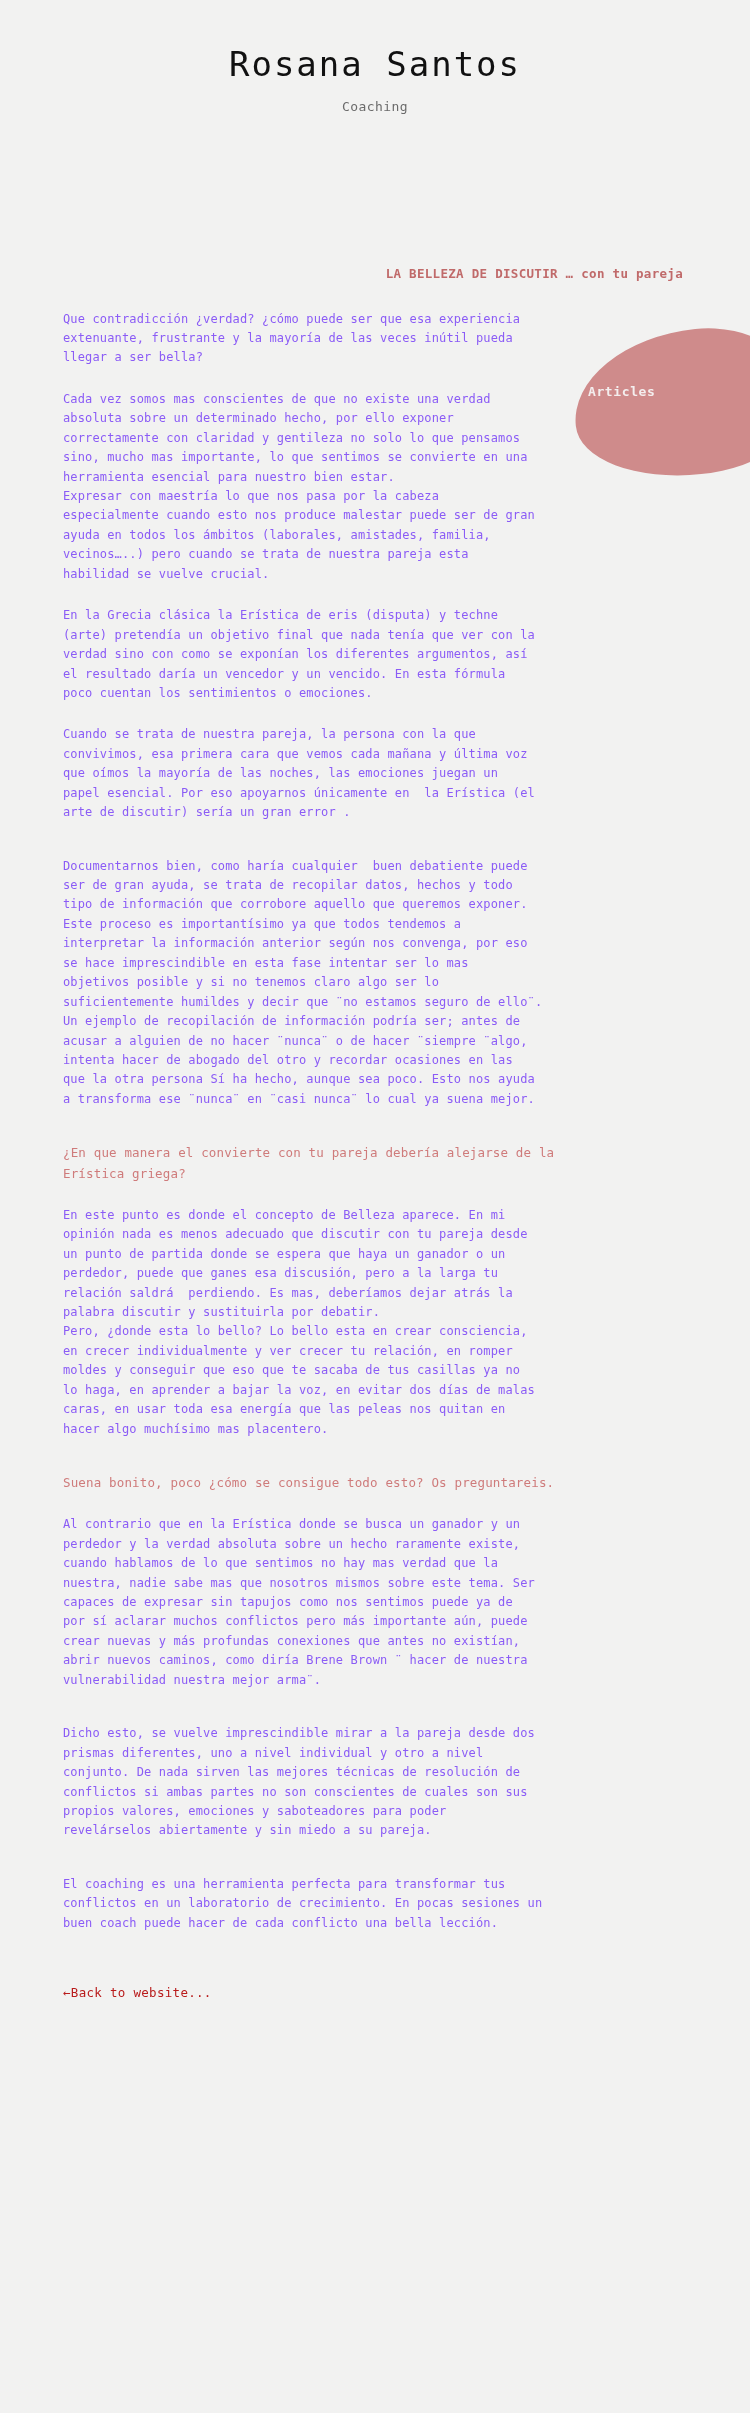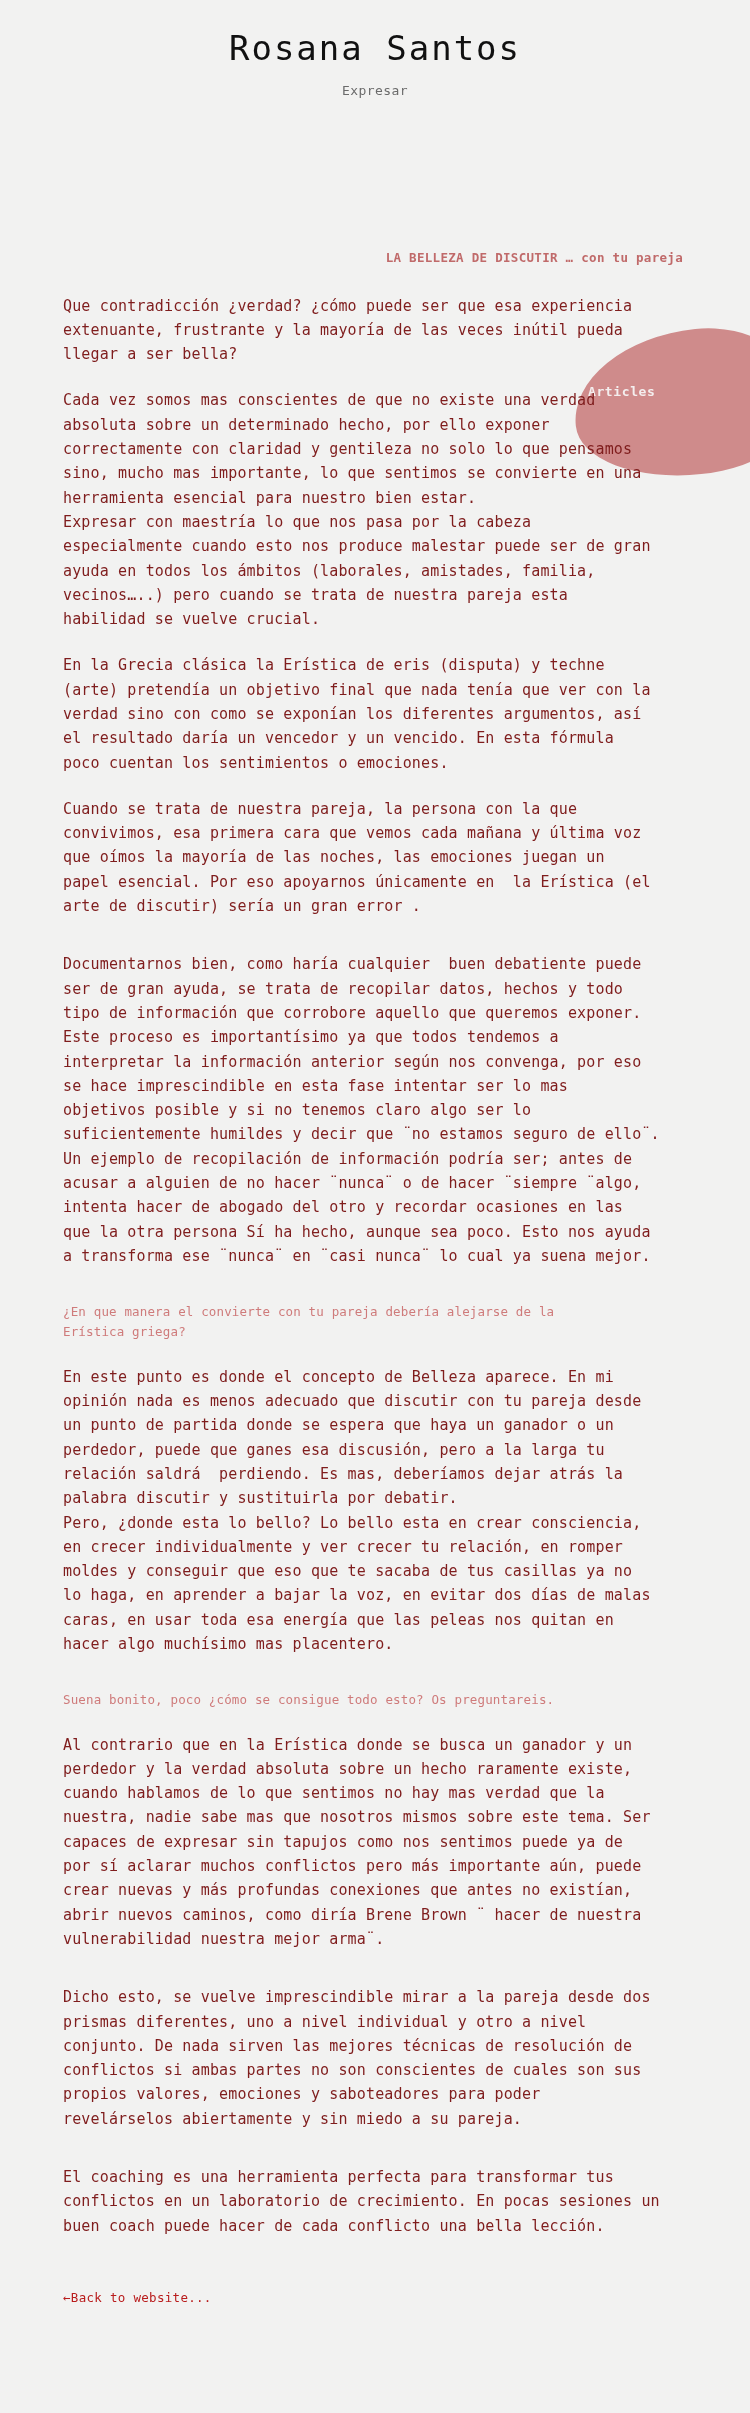--- a/index.html
+++ b/index.html
@@ -11,21 +11,21 @@
     width: 750px;
     min-height: 2413px;
     font-family: "DejaVu Sans Mono", "Liberation Mono", monospace;
     color: #4a4a4a;
     position: relative;
     overflow-x: hidden;
   }
 
   
   .site-header {
-    padding-top: 28px;
+    padding-top: 44px;
     text-align: center;
   }
   .site-title {
     font-family: "DejaVu Sans Mono", "Liberation Mono", monospace;
     font-size: 34px;
     font-weight: 400;
     letter-spacing: 2px;
     color: #111111;
     margin: 0;
     line-height: 1.2;
@@ -78,23 +78,23 @@
     font-size: 12.5px;
     font-weight: bold;
     color: #c06a6a;
     margin: 0 0 26px 0;
     letter-spacing: 0.3px;
     line-height: 1.5;
     text-align: right;
   }
   .para {
     font-family: "DejaVu Sans Mono", "Liberation Mono", monospace;
-    font-size: 15px;
+    font-size: 12px;
     line-height: 1.62;
-    color: #7f1d1d;
+    color: #8b5cf6;
     margin: 0 0 22px 0;
     white-space: pre-wrap;
     letter-spacing: 0.15px;
   }
   .para.tight { margin-bottom: 0; }
   .para.gap-lg { margin-bottom: 34px; }
   .subhead {
     font-family: "DejaVu Sans Mono", "Liberation Mono", monospace;
     font-size: 12.5px;
     color: #cf7b7b;
@@ -112,21 +112,21 @@
     margin-top: 30px;
     letter-spacing: 0.3px;
   }
   .spacer-bottom { height: 130px; }
 </style>
 </head>
 <body>
 
 <header class="site-header">
   <h1 class="site-title">Rosana Santos</h1>
-  <p class="site-subtitle">Expresar</p>
+  <p class="site-subtitle">Coaching</p>
 </header>
 
 <div class="articles-blob-wrap">
   <div class="articles-blob"></div>
   <span class="articles-label">Articles</span>
 </div>
 
 <main class="article">
   <h2 class="article-title">LA BELLEZA DE DISCUTIR … con tu pareja</h2>
   <div id="article-body">

